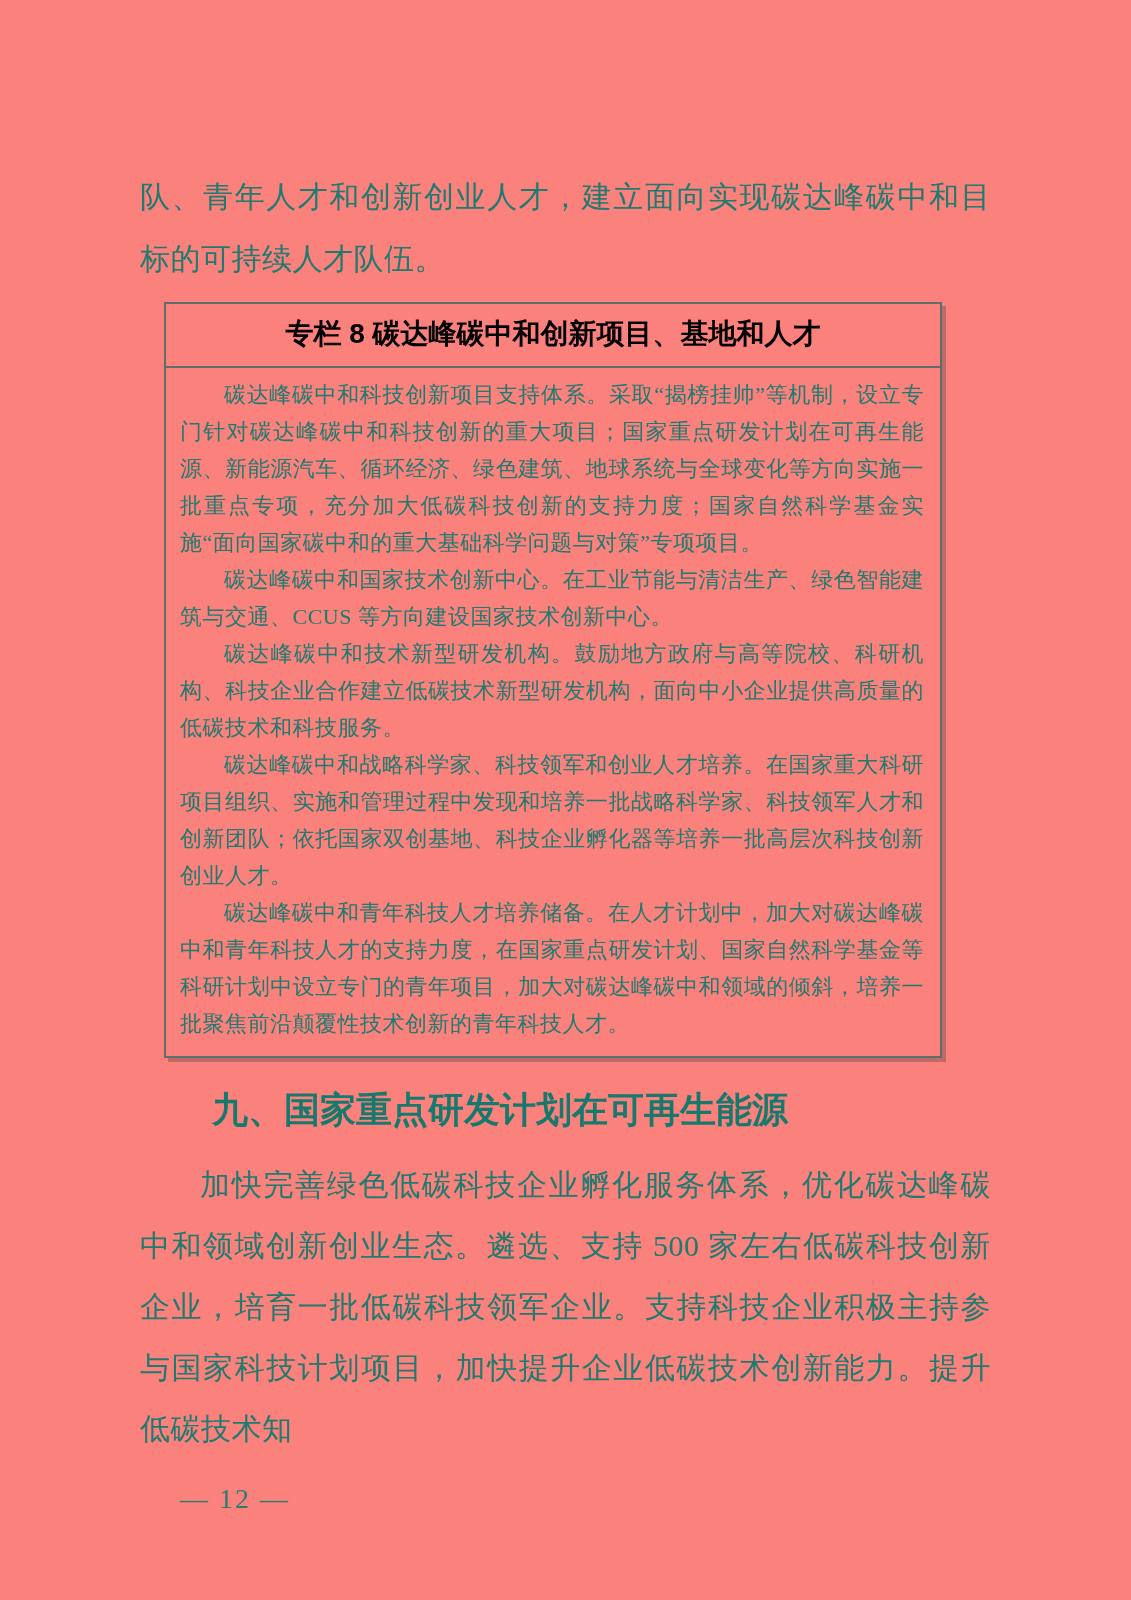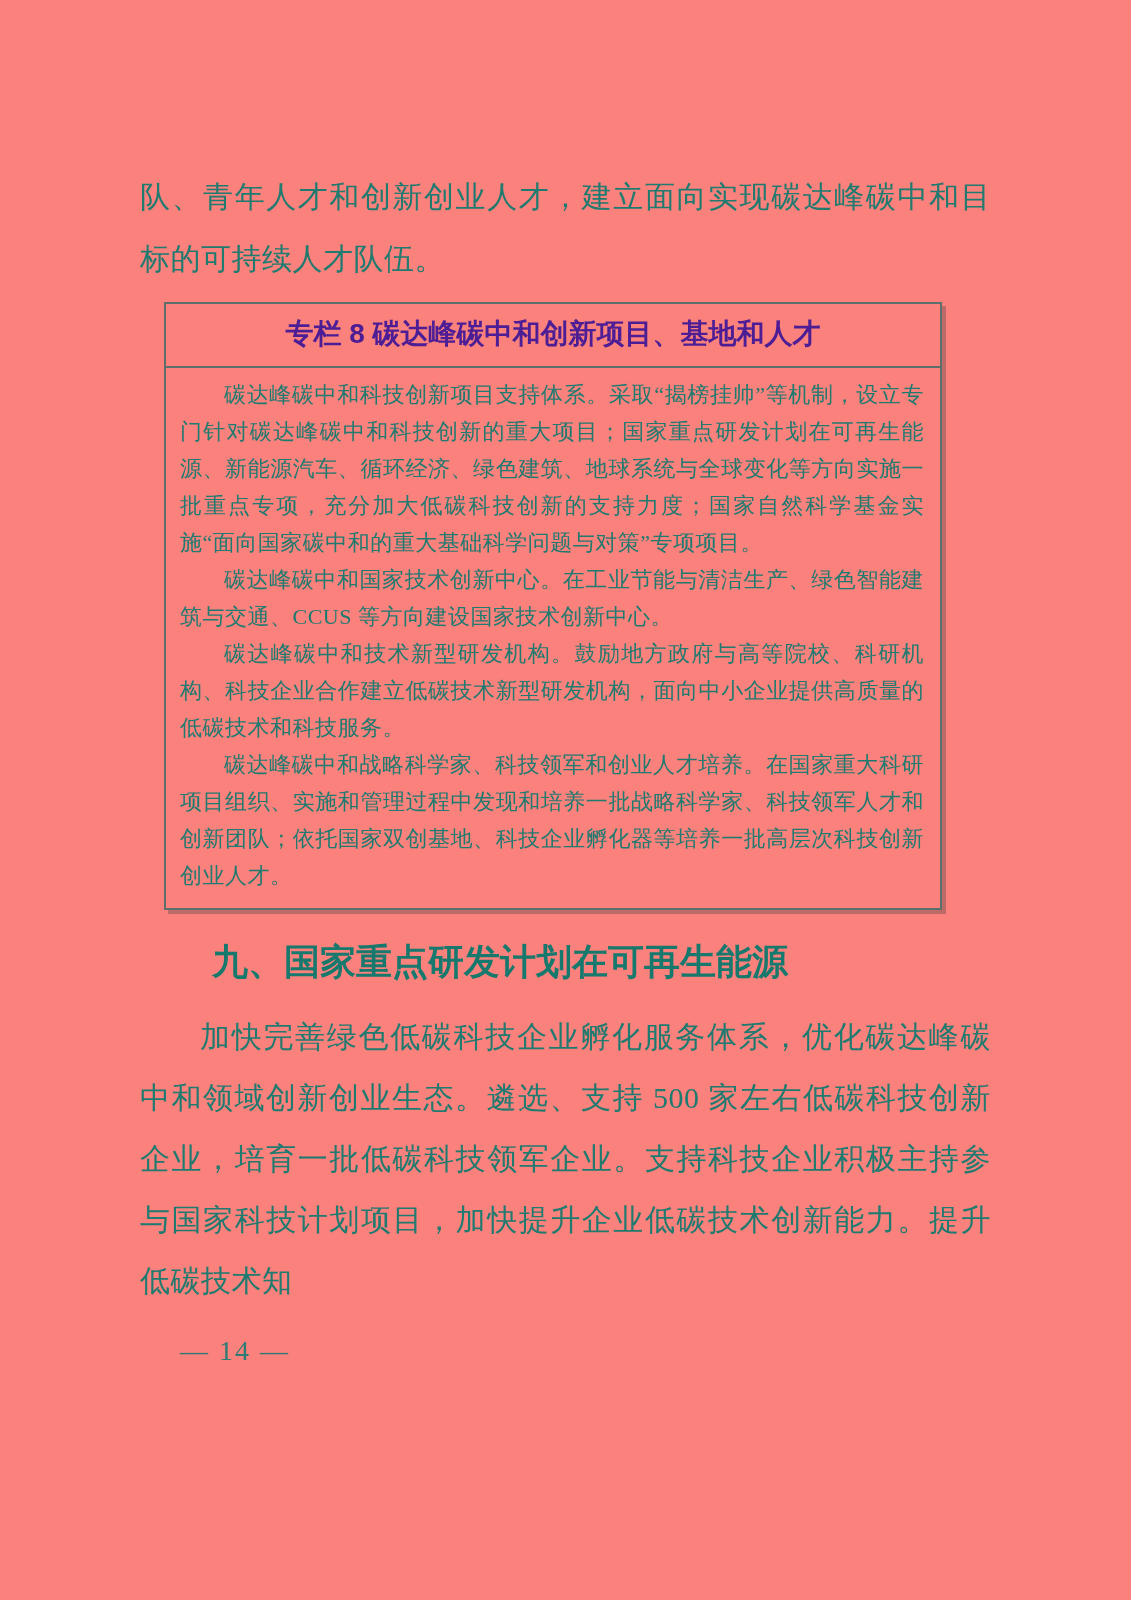--- a/index.html
+++ b/index.html
@@ -36,21 +36,21 @@
     box-shadow: 4px 4px 0 rgba(90, 70, 70, 0.38);
     background: transparent;
   }
   .column-box-title {
     margin: 0;
     padding: 11px 8px 13px 8px;
     text-align: center;
     font-family: "Liberation Sans", "DejaVu Sans", sans-serif;
     font-weight: bold;
     font-size: 28px;
-    color: #4c1d95;
+    color: #000000;
     border-bottom: 2px solid #5E6F6B;
   }
   .column-box-body {
     padding: 8px 16px 14px 14px;
   }
   .column-box-body p {
     margin: 0;
     font-size: 22px;
     line-height: 37px;
     text-indent: 2em;
@@ -89,22 +89,23 @@
 
   <p class="intro">队、青年人才和创新创业人才，建立面向实现碳达峰碳中和目标的可持续人才队伍。</p>
 
   <div class="column-box">
     <div class="column-box-title">专栏 8  碳达峰碳中和创新项目、基地和人才</div>
     <div class="column-box-body">
       <p>碳达峰碳中和科技创新项目支持体系。采取“揭榜挂帅”等机制，设立专门针对碳达峰碳中和科技创新的重大项目；国家重点研发计划在可再生能源、新能源汽车、循环经济、绿色建筑、地球系统与全球变化等方向实施一批重点专项，充分加大低碳科技创新的支持力度；国家自然科学基金实施“面向国家碳中和的重大基础科学问题与对策”专项项目。</p>
       <p>碳达峰碳中和国家技术创新中心。在工业节能与清洁生产、绿色智能建筑与交通、CCUS 等方向建设国家技术创新中心。</p>
       <p>碳达峰碳中和技术新型研发机构。鼓励地方政府与高等院校、科研机构、科技企业合作建立低碳技术新型研发机构，面向中小企业提供高质量的低碳技术和科技服务。</p>
       <p>碳达峰碳中和战略科学家、科技领军和创业人才培养。在国家重大科研项目组织、实施和管理过程中发现和培养一批战略科学家、科技领军人才和创新团队；依托国家双创基地、科技企业孵化器等培养一批高层次科技创新创业人才。</p>
+      <p>碳达峰碳中和青年科技人才培养储备。在人才计划中，加大对碳达峰碳中和青年科技人才的支持力度，在国家重点研发计划、国家自然科学基金等科研计划中设立专门的青年项目，加大对碳达峰碳中和领域的倾斜，培养一批聚焦前沿颠覆性技术创新的青年科技人才。</p>
     </div>
   </div>
 
   <h2 class="section-heading">九、国家重点研发计划在可再生能源</h2>
 
   <p class="section-paragraph">加快完善绿色低碳科技企业孵化服务体系，优化碳达峰碳中和领域创新创业生态。遴选、支持 500 家左右低碳科技创新企业，培育一批低碳科技领军企业。支持科技企业积极主持参与国家科技计划项目，加快提升企业低碳技术创新能力。提升低碳技术知</p>
 
-  <p class="page-number">— 14 —</p>
+  <p class="page-number">— 12 —</p>
 
 </div>
 
 </body></html>

